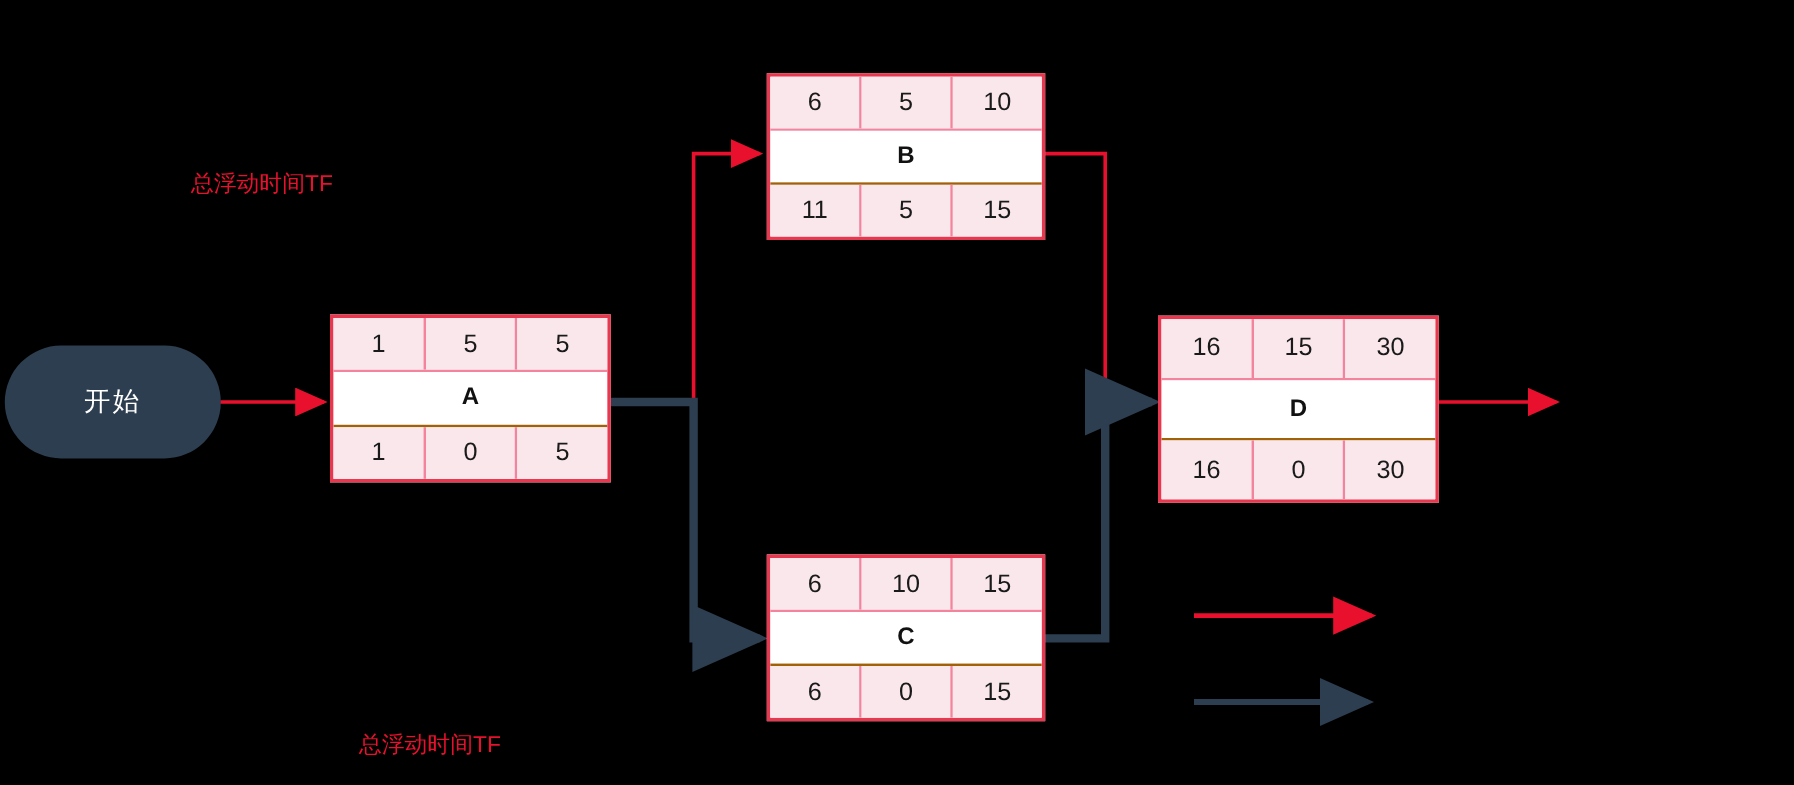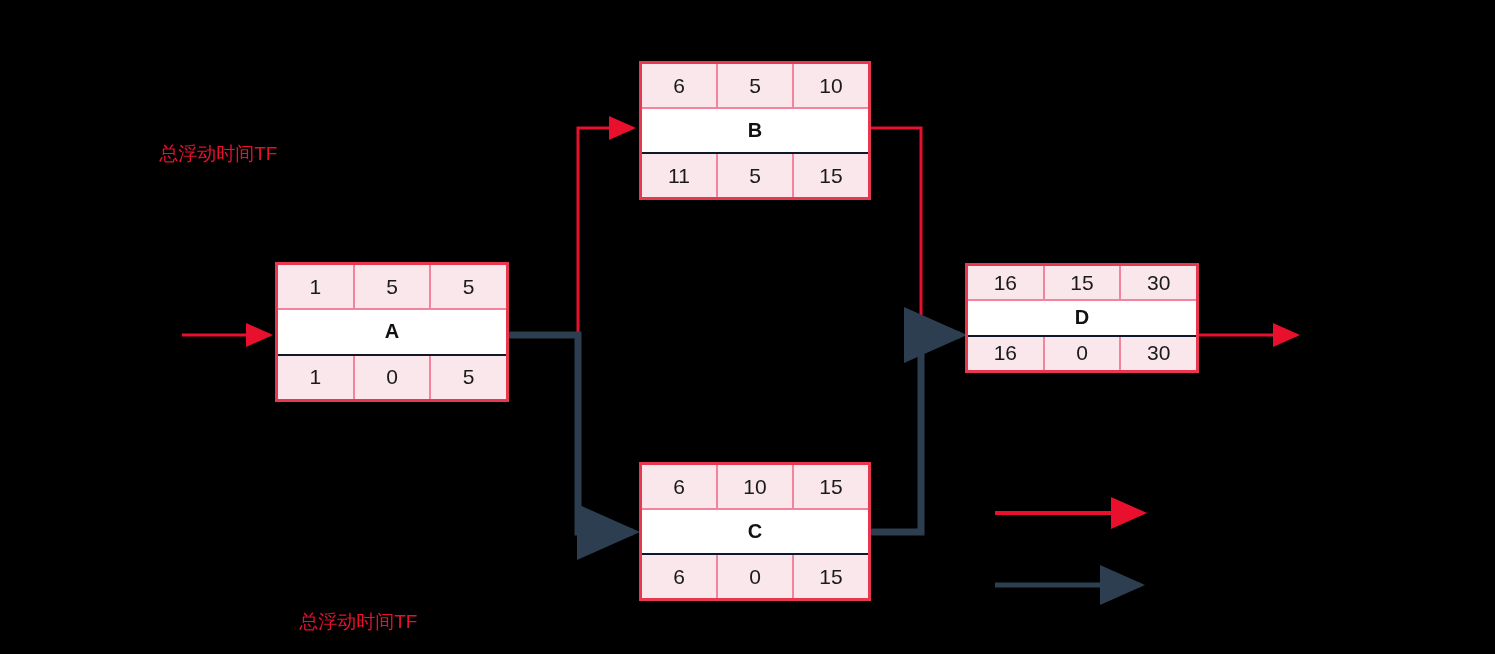--- a/index.html
+++ b/index.html
@@ -67,21 +67,21 @@
     color: #1a1a1a;
     background: #f9e7eb;
   }
   .node-cell:last-child {
     border-right: none;
   }
   .node-row.top {
     border-bottom: 2px solid #f4849e;
   }
   .node-row.bottom {
-    border-top: 2px solid #0f172a;
+    border-top: 2px solid #a16207;
   }
   .node-name {
     flex: 1 1 0;
     display: flex;
     align-items: center;
     justify-content: center;
     font-size: 20px;
     font-weight: bold;
     color: #111111;
     background: #ffffff;
@@ -125,20 +125,23 @@
     <path d="M871,128 L921,128 L921,335 L960,335" fill="none" stroke="#e8102d" stroke-width="3" marker-end="url(#arrow-red)"></path>
 
     <path d="M871,532 L921,532 L921,335 L960,335" fill="none" stroke="#2d3e50" stroke-width="7" marker-end="url(#arrow-navy)"></path>
 
     <path d="M1199,335 L1297,335" fill="none" stroke="#e8102d" stroke-width="3" marker-end="url(#arrow-red)"></path>
 
     <path d="M995,513 L1143,513" fill="none" stroke="#e8102d" stroke-width="4" marker-end="url(#arrow-red)"></path>
     <path d="M995,585 L1140,585" fill="none" stroke="#2d3e50" stroke-width="5" marker-end="url(#arrow-navy)"></path>
   </svg>
 
+  <div class="pill" style="left:4px; top:288px; width:180px; height:94px;">
+    <span>开始</span>
+  </div>
 
 
   <div class="node" style="left:275px; top:262px; width:234px; height:140px;">
     <div class="node-row vals top">
       <div class="node-cell">1</div>
       <div class="node-cell">5</div>
       <div class="node-cell">5</div>
     </div>
     <div class="node-row">
       <div class="node-name">A</div>
@@ -175,21 +178,21 @@
     <div class="node-row">
       <div class="node-name">C</div>
     </div>
     <div class="node-row vals bottom">
       <div class="node-cell">6</div>
       <div class="node-cell">0</div>
       <div class="node-cell">15</div>
     </div>
   </div>
 
-  <div class="node" style="left:965px; top:263px; width:234px; height:110px;">
+  <div class="node" style="left:965px; top:263px; width:234px; height:156px;">
     <div class="node-row vals top">
       <div class="node-cell">16</div>
       <div class="node-cell">15</div>
       <div class="node-cell">30</div>
     </div>
     <div class="node-row">
       <div class="node-name">D</div>
     </div>
     <div class="node-row vals bottom">
       <div class="node-cell">16</div>

